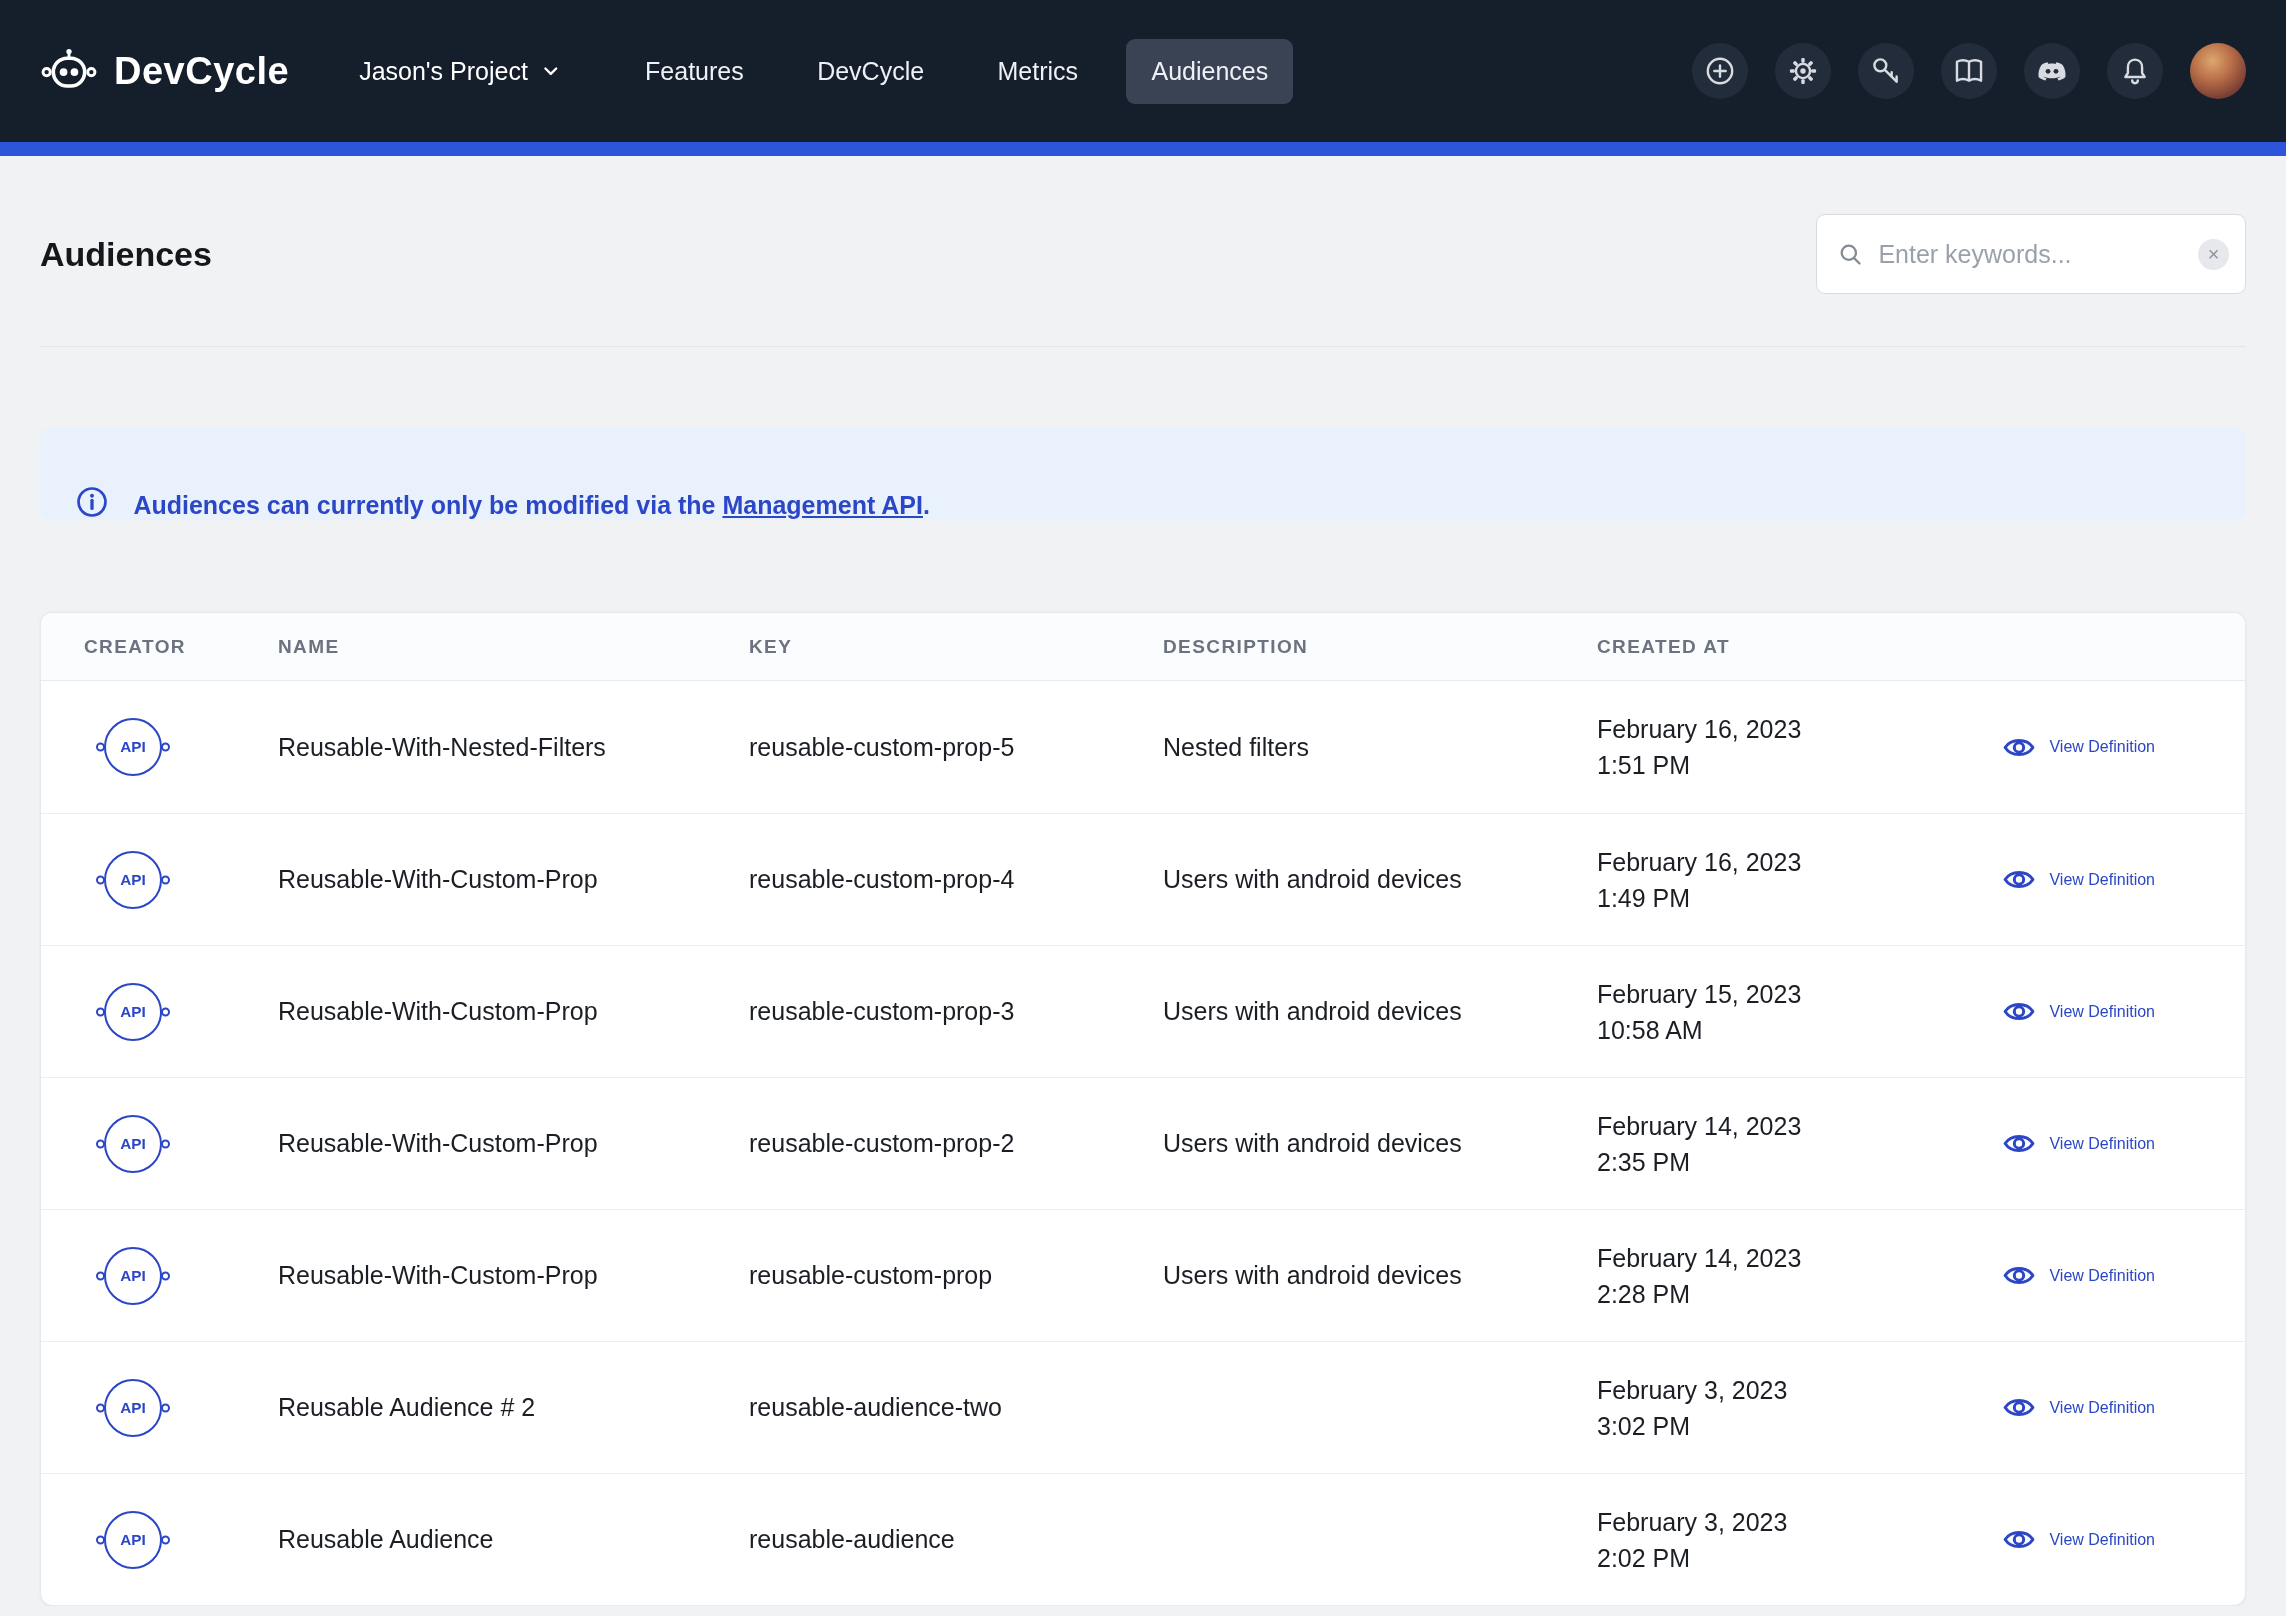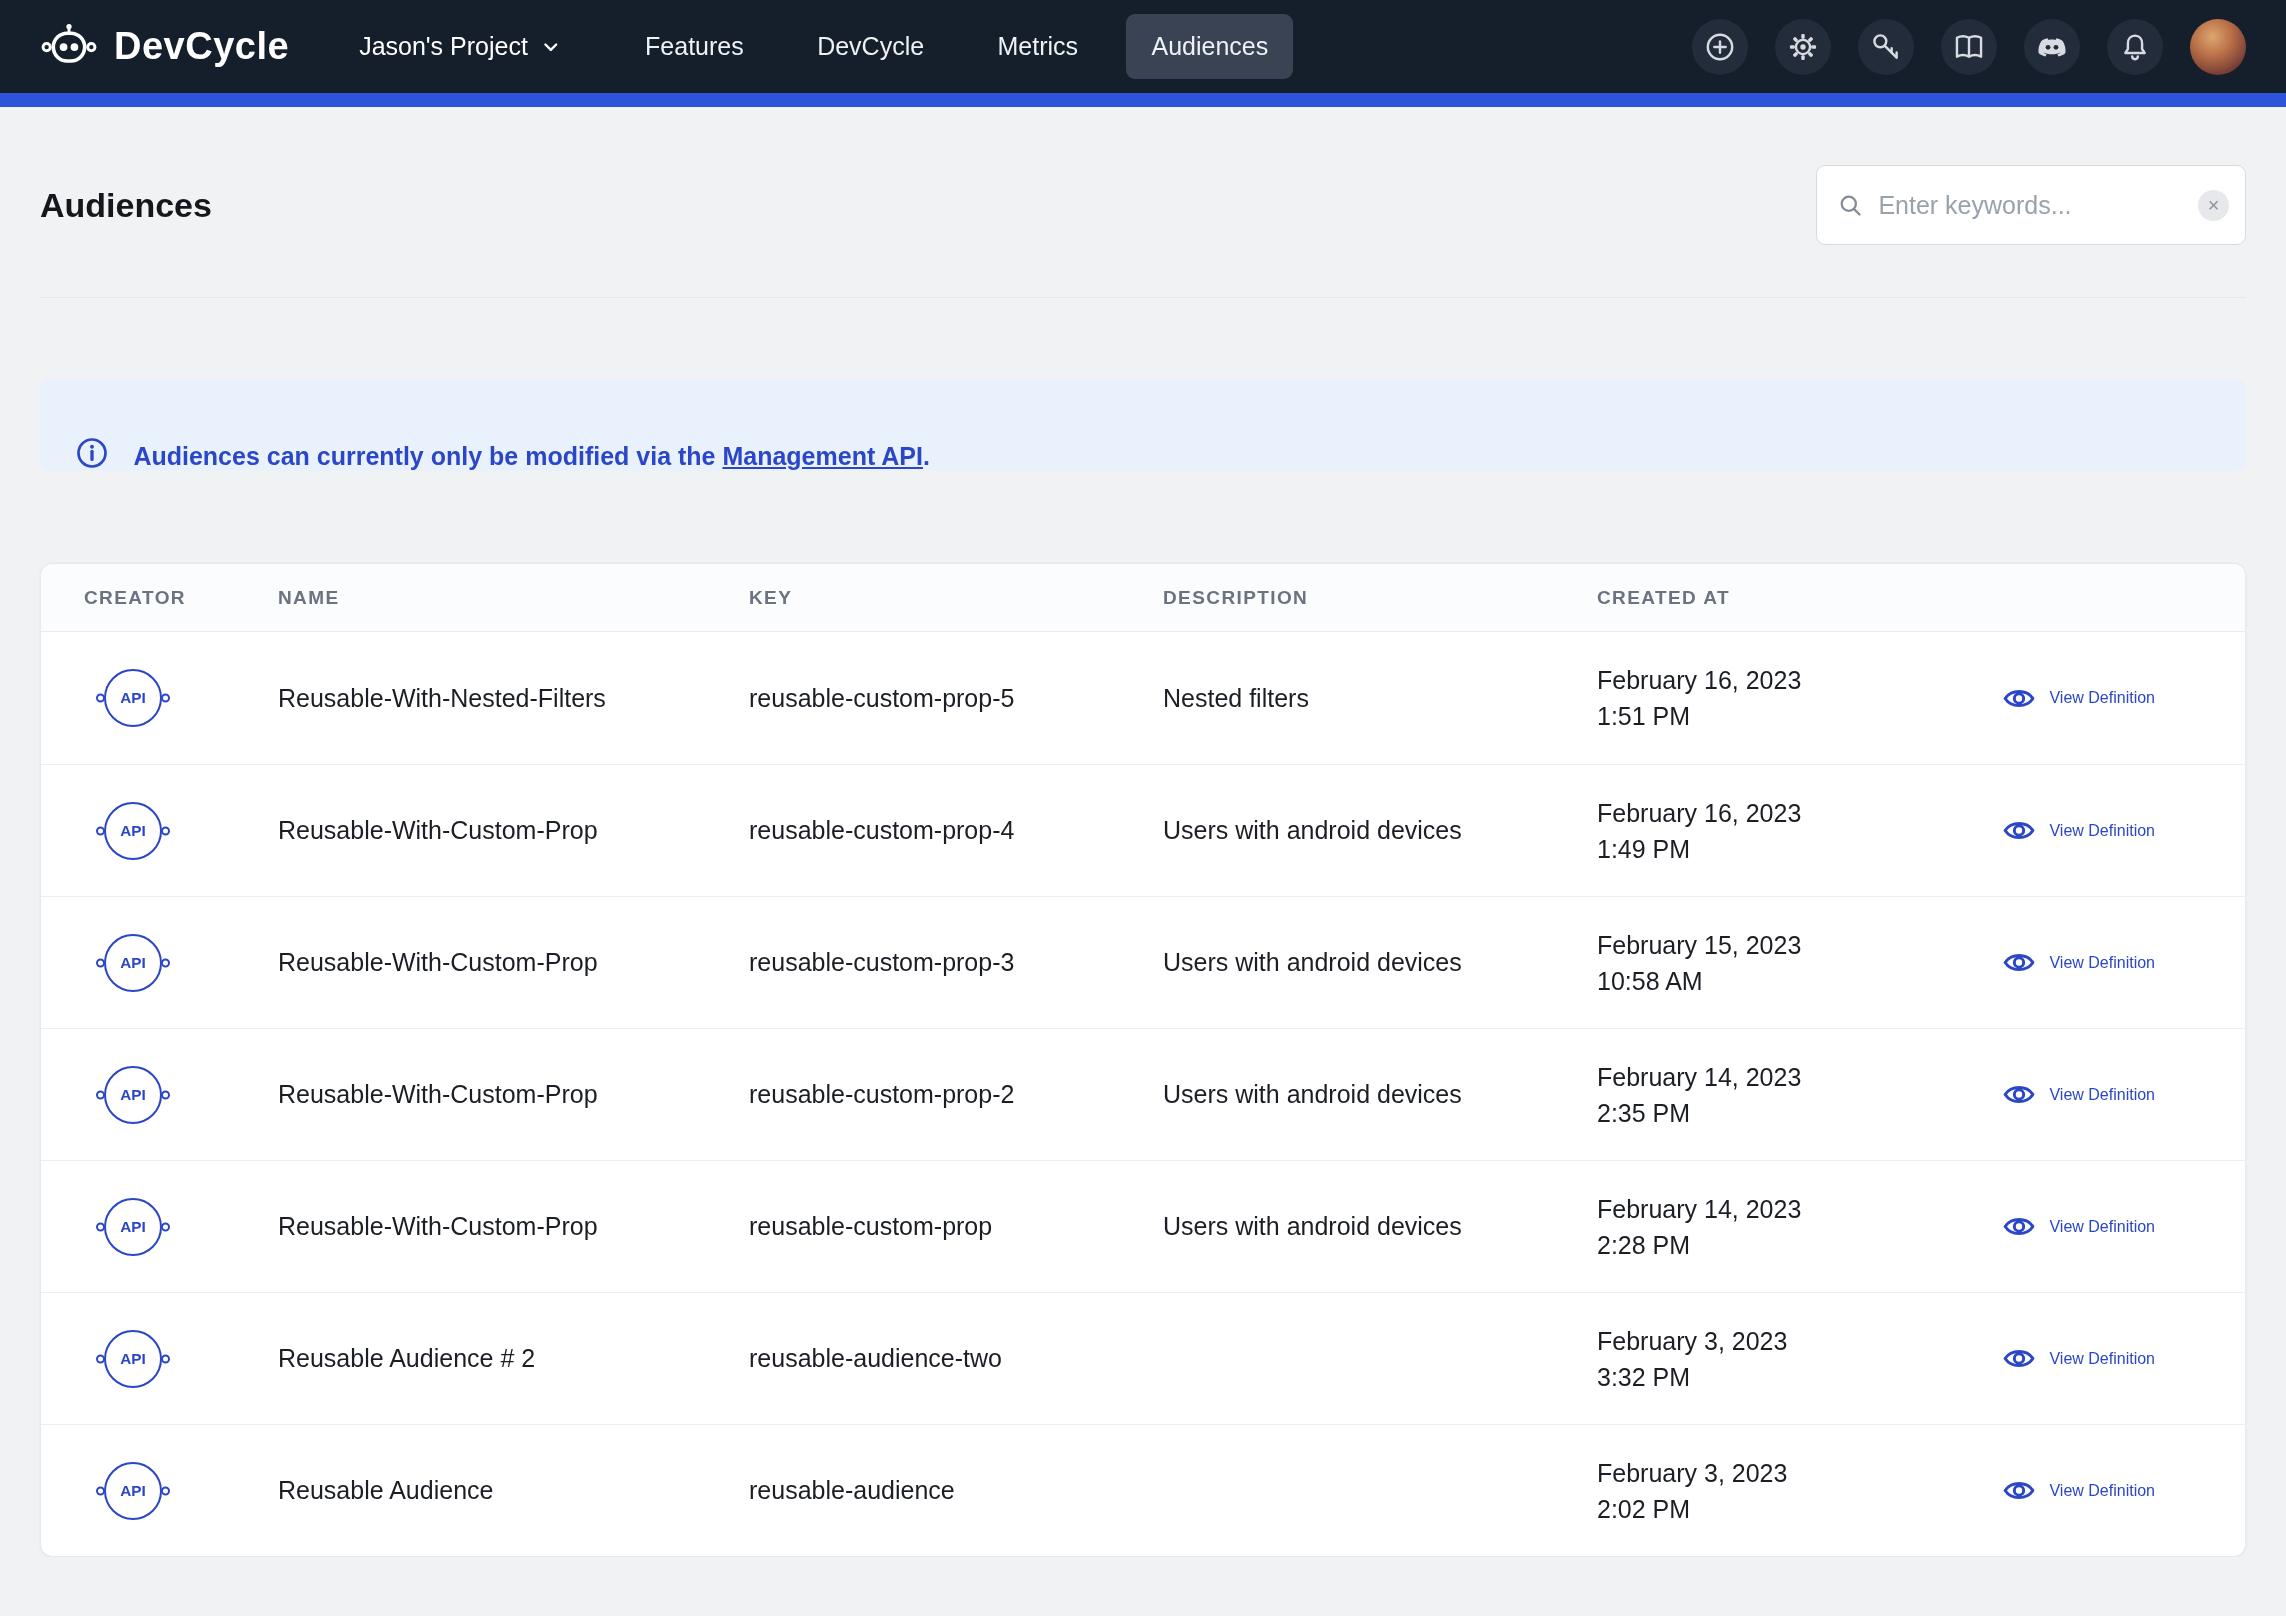--- a/index.html
+++ b/index.html
@@ -8,21 +8,21 @@
     --navbar-bg:#151e2b;
     --nav-active:#3a4353;
     --banner-bg:#e9f2fc;
     --page-bg:#f1f2f4;
   }
   *{box-sizing:border-box;margin:0;padding:0;}
   html,body{width:2286px;}
   body{font-family:"Liberation Sans",sans-serif;background:var(--page-bg);color:#1b1e24;}
 
   
-  .navbar{height:93px;background:var(--navbar-bg);display:flex;align-items:center;padding:8px 40px;}
+  .navbar{height:142px;background:var(--navbar-bg);display:flex;align-items:center;padding:8px 40px;}
   .brand{display:flex;align-items:center;gap:16px;color:#fff;font-size:38px;font-weight:bold;letter-spacing:0.5px;}
   .brand svg{width:58px;height:49px;}
   .project-selector{display:flex;align-items:center;gap:12.6px;background:none;border:none;color:#fff;
     font-size:25px;font-weight:500;margin-left:70px;font-family:inherit;cursor:pointer;}
   .primary-nav{display:flex;align-items:flex-start;gap:23.4px;margin-left:58px;}
   .nav-item{color:#eef1f5;font-size:25px;font-weight:500;text-decoration:none;padding:18px 25px;border-radius:9px;white-space:nowrap;}
   .nav-item.active{background:var(--nav-active);}
   .nav-icons{margin-left:auto;display:flex;align-items:center;gap:27px;}
   .icon-btn{width:56px;height:56px;border-radius:50%;background:#222c3a;border:none;display:flex;
     align-items:center;justify-content:center;cursor:pointer;flex:0 0 auto;}
@@ -325,21 +325,21 @@
             <i class="node left"></i>
             <span>API</span>
             <i class="node right"></i>
           </span>
         </div>
         <div class="cell">Reusable Audience # 2</div>
         <div class="cell">reusable-audience-two</div>
         <div class="cell"></div>
         <div class="cell created-cell">
           <div>February 3, 2023</div>
-          <div>3:32 PM</div>
+          <div>3:02 PM</div>
         </div>
         <div class="cell action-cell">
           <a class="view-link" href="#">
             <svg width="34" height="29" viewBox="0 0 24 20" fill="none">
               <path d="M2.2 10 C6.5 3.4 17.5 3.4 21.8 10 C17.5 16.6 6.5 16.6 2.2 10 Z" stroke="#2b46c6" stroke-width="2.1" stroke-linejoin="round"></path>
               <circle cx="12" cy="10" r="3.3" stroke="#2b46c6" stroke-width="2.1"></circle>
             </svg>
             <span>View Definition</span>
           </a>
         </div>

